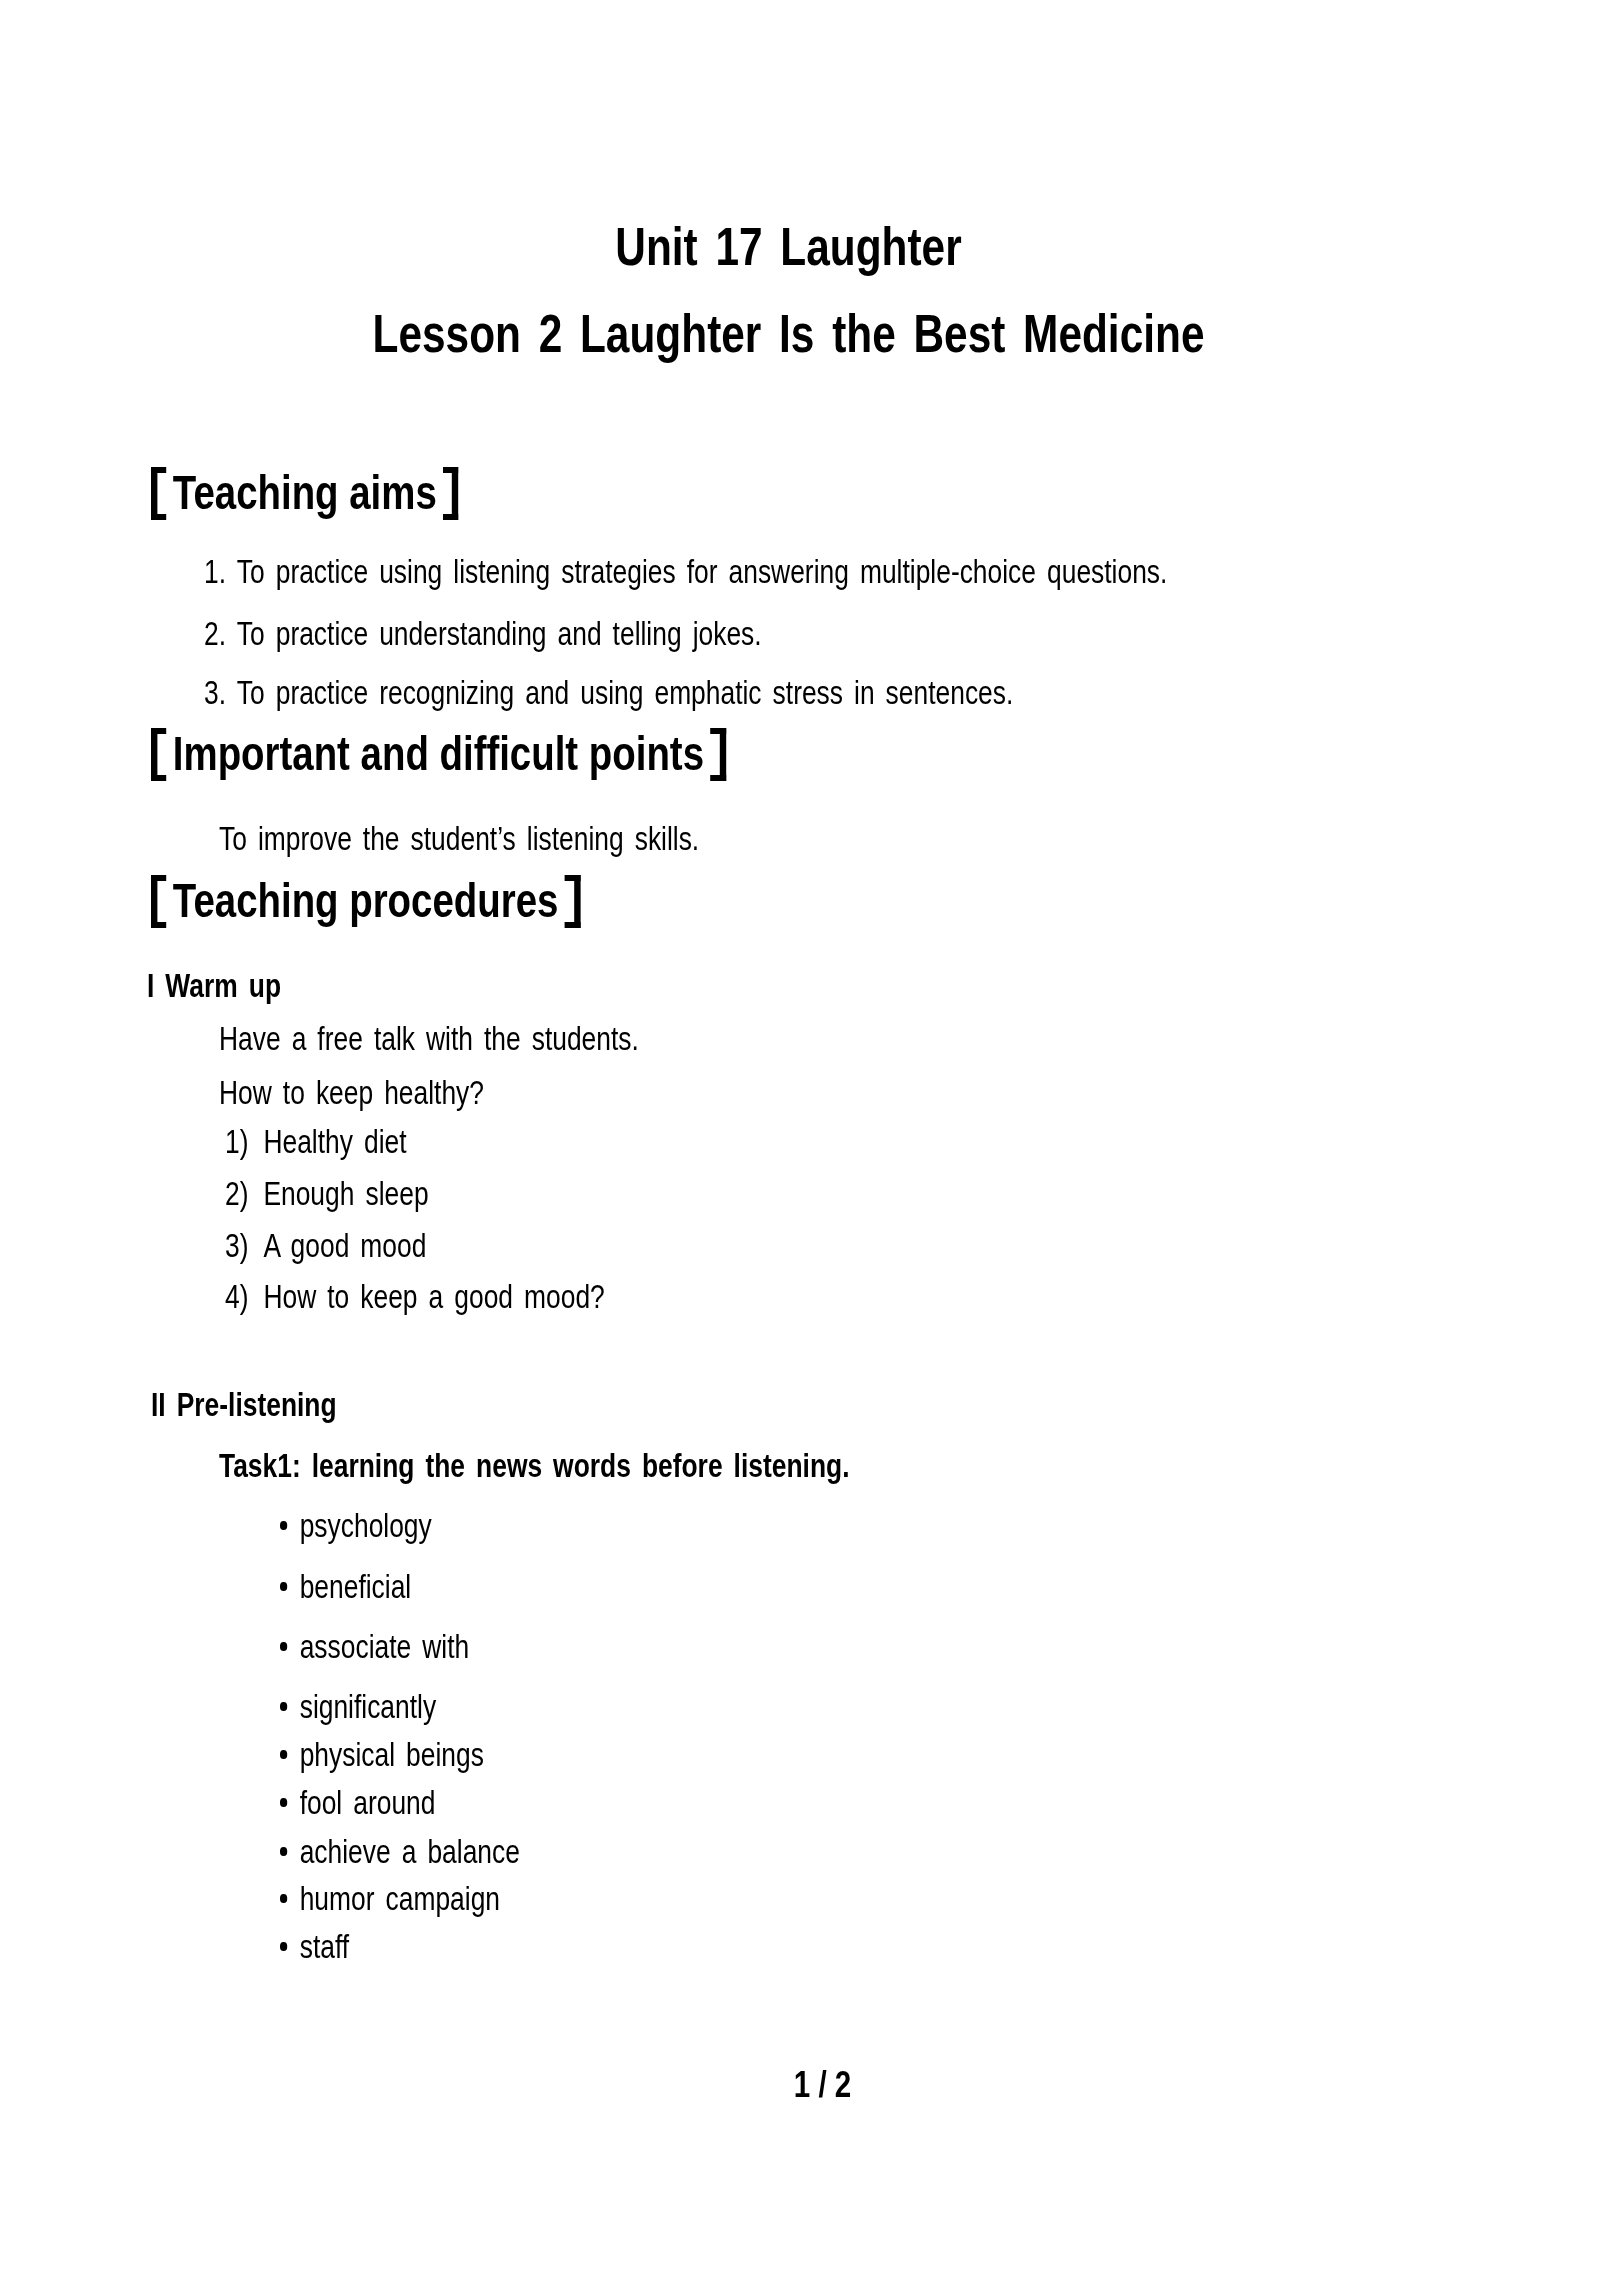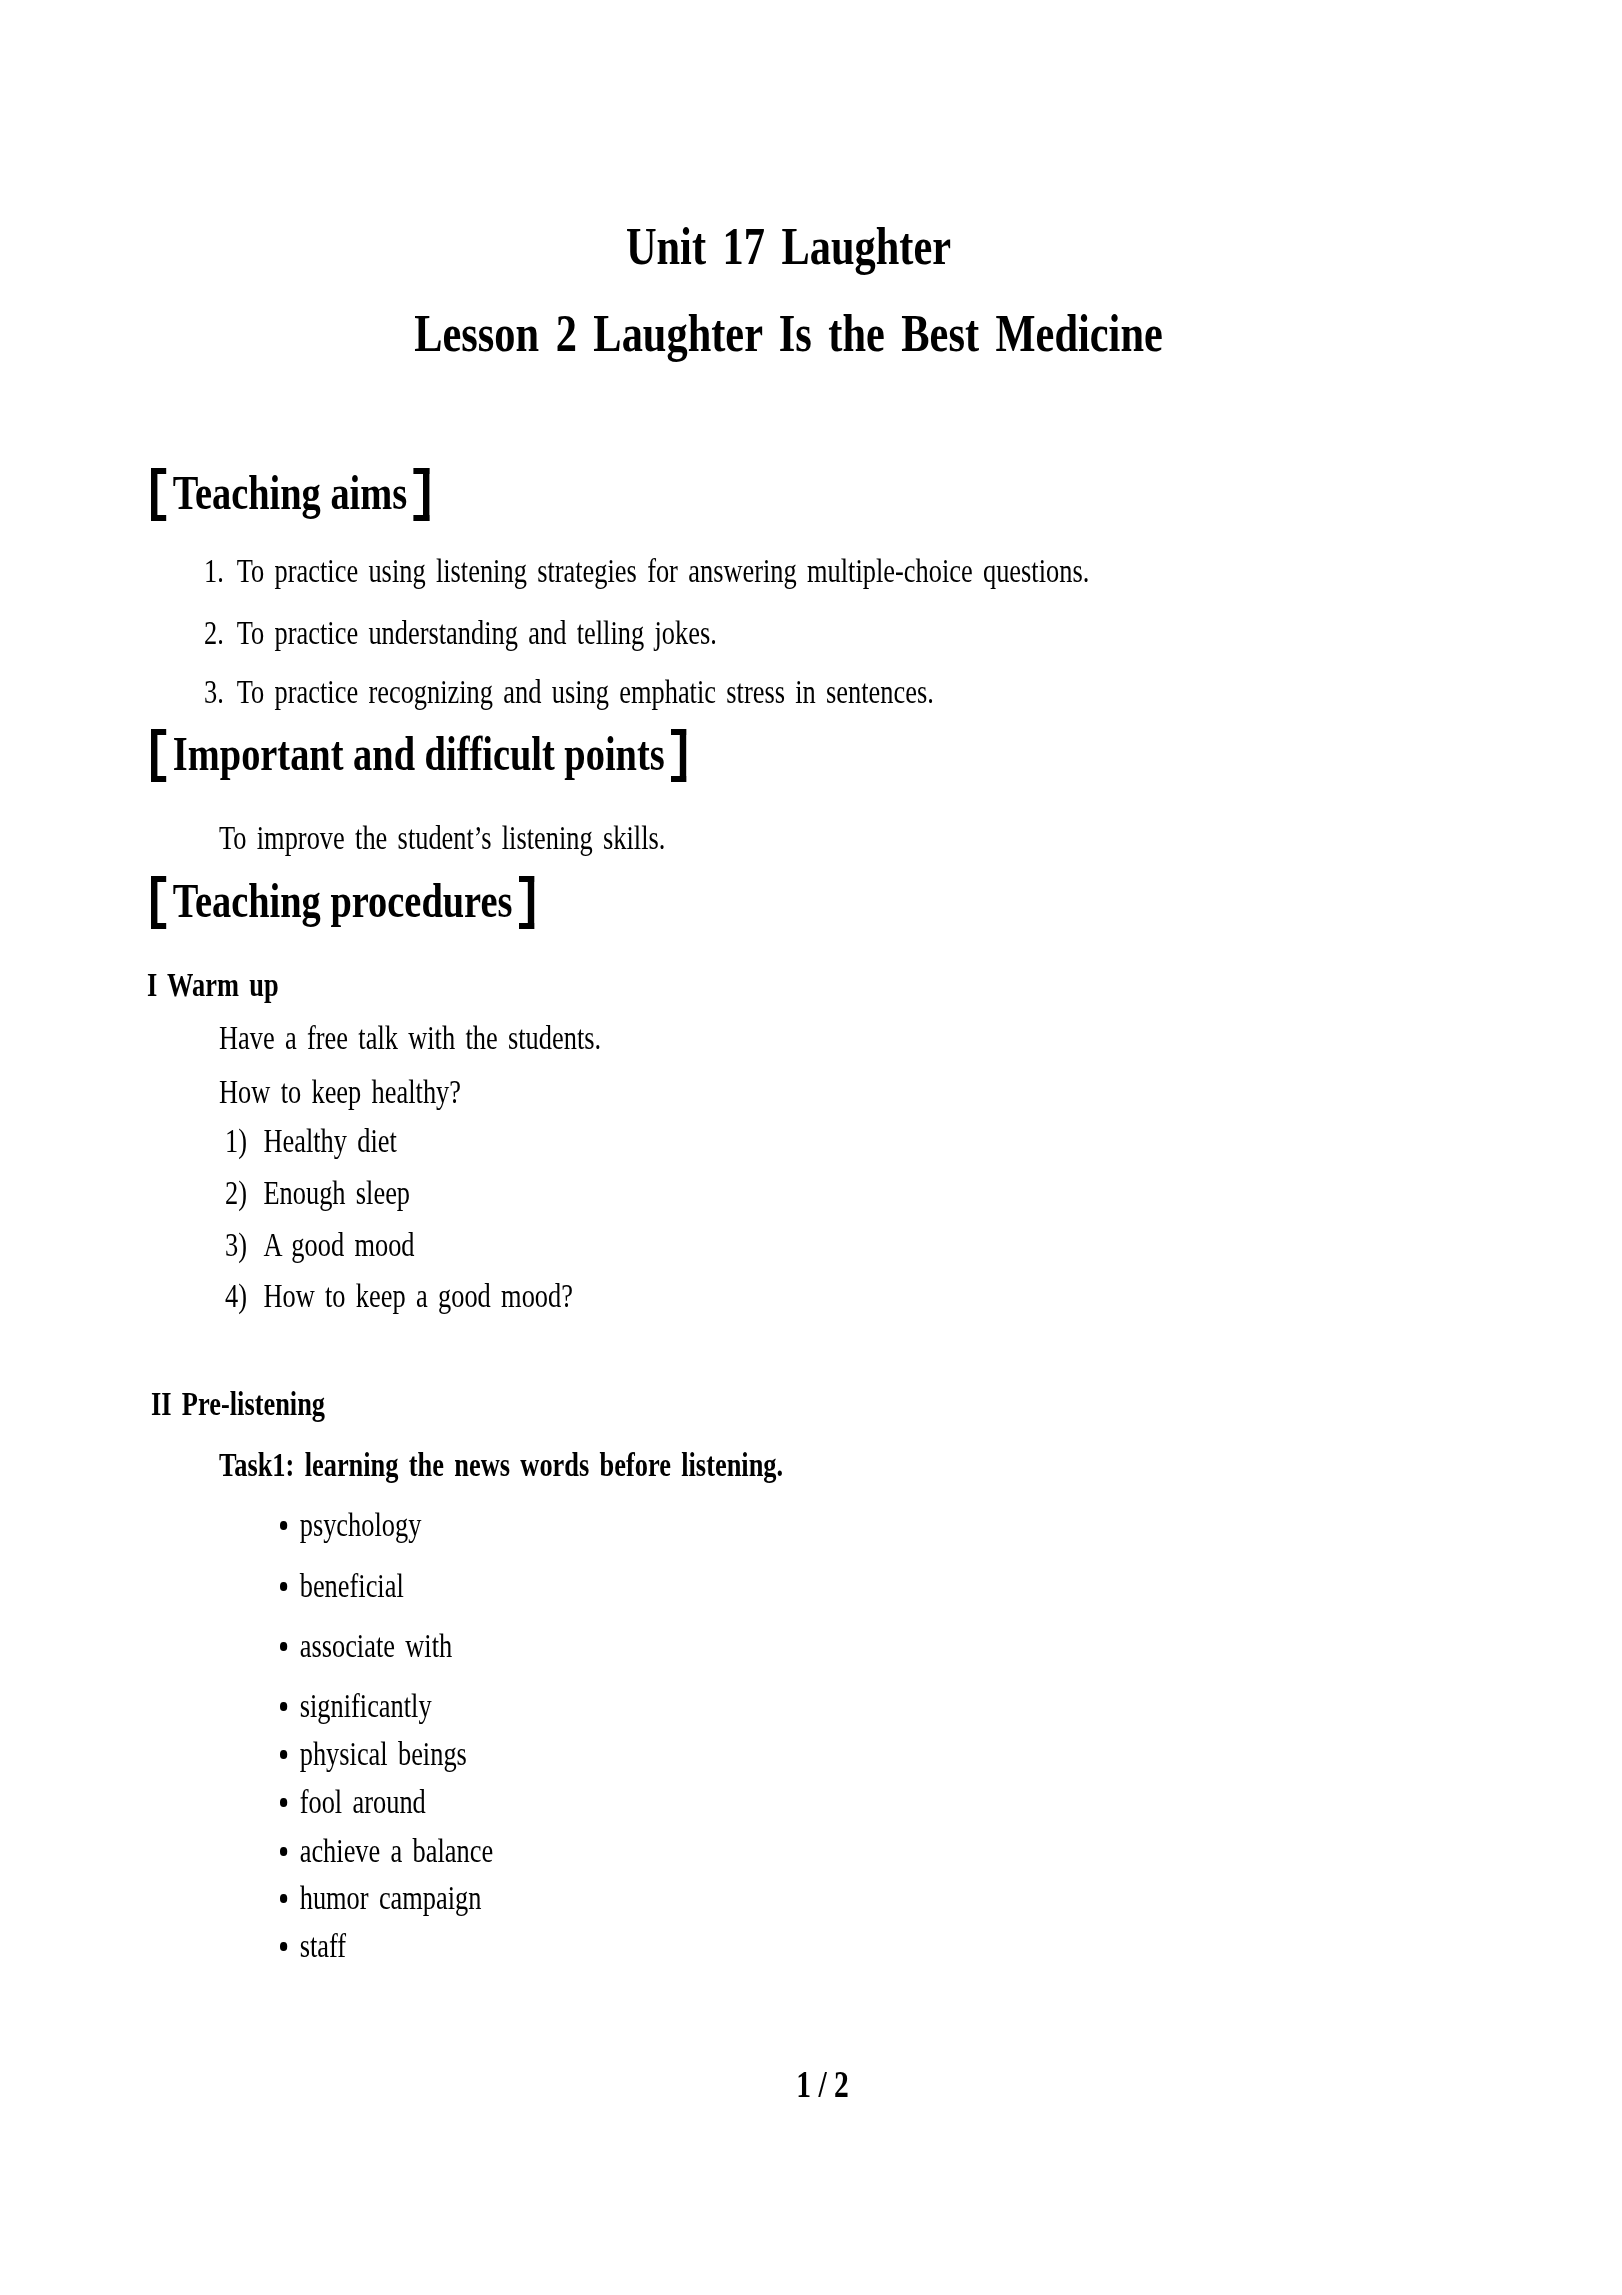--- a/index.html
+++ b/index.html
@@ -5,21 +5,21 @@
   html, body {
     margin: 0;
     padding: 0;
     background: #ffffff;
   }
   .page {
     position: relative;
     width: 1623px;
     height: 2295px;
     background: #ffffff;
-    font-family: Liberation Serif, serif;
+    font-family: Liberation Sans, sans-serif;
     color: #000000;
     overflow: hidden;
   }
   .line {
     position: absolute;
     white-space: nowrap;
     line-height: 1.2;
   }
   
   .cx  { transform: scaleX(0.80); transform-origin: 0 50%; }

